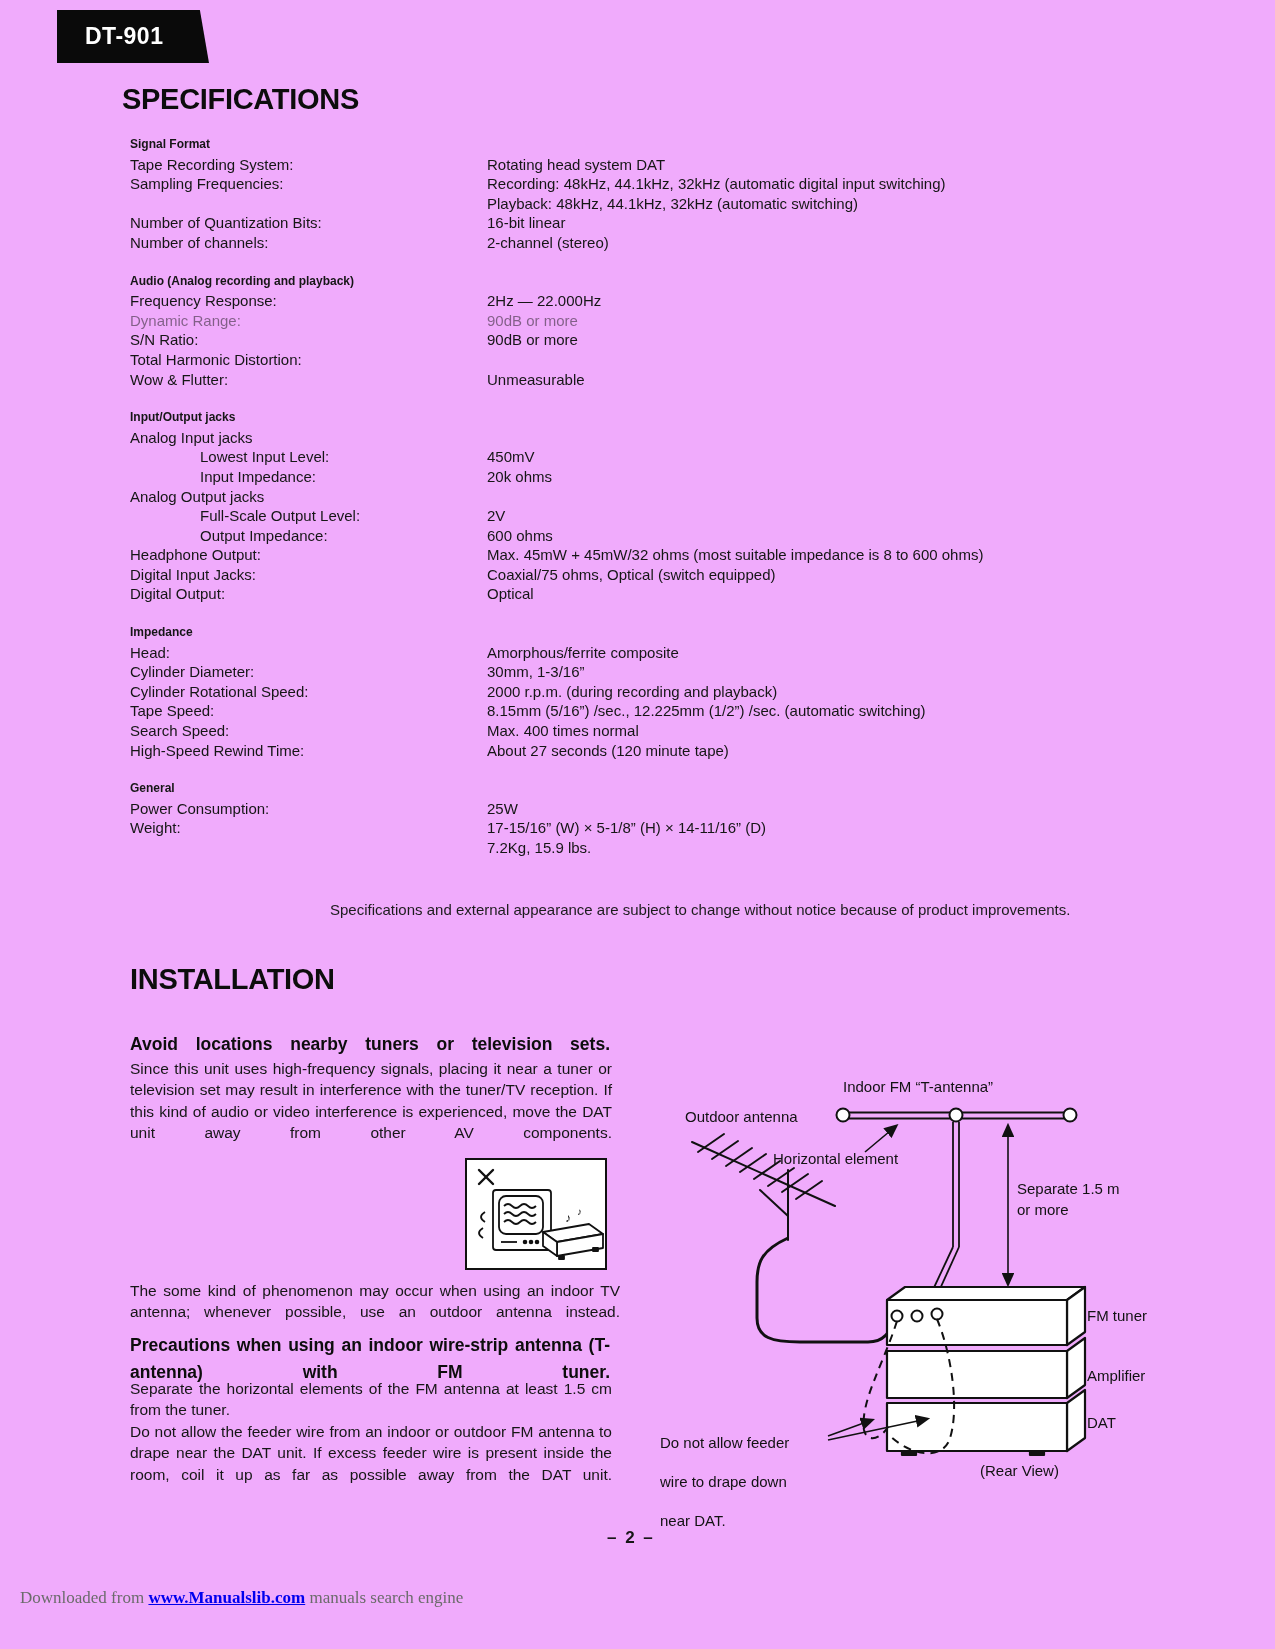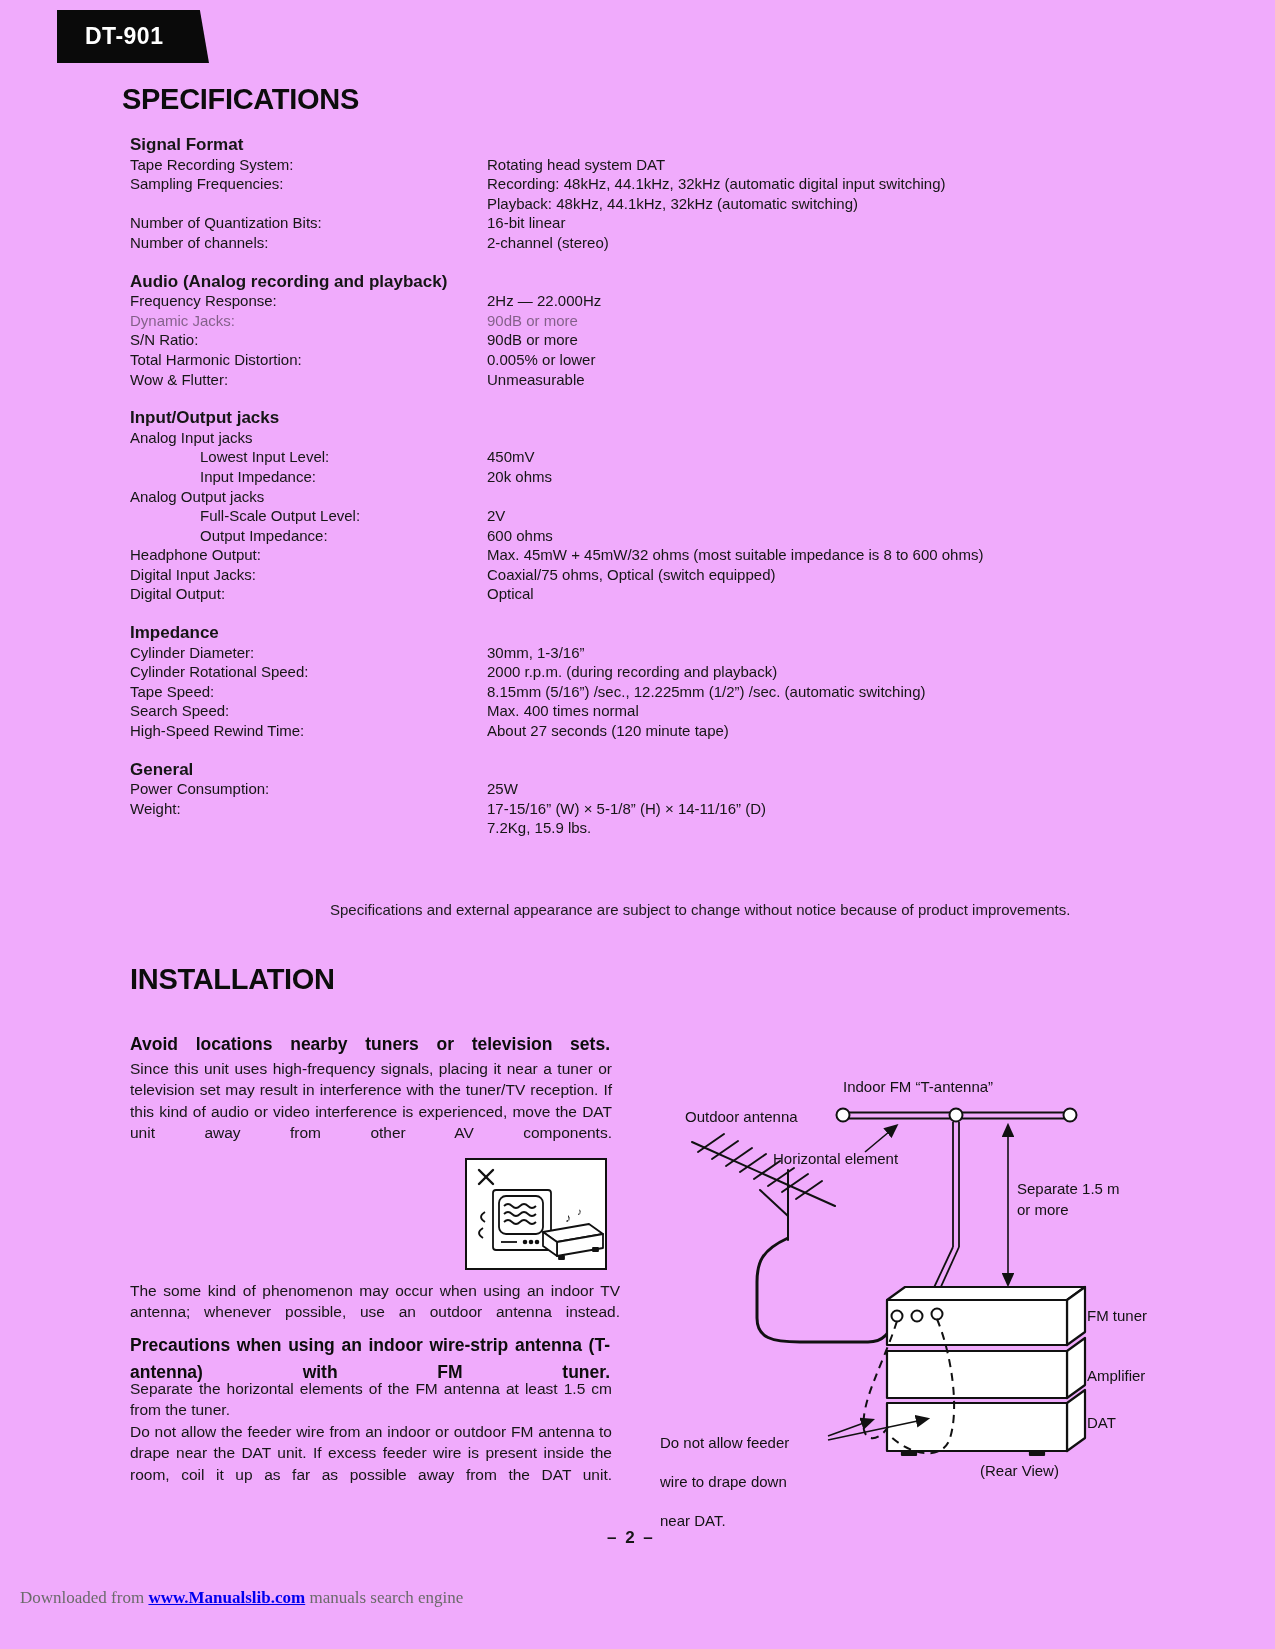--- a/index.html
+++ b/index.html
@@ -16,21 +16,21 @@
   }
   .badge span{color:#fff;font-weight:bold;font-size:23px;padding-left:28px;letter-spacing:.5px;}
   
   .h1{position:absolute;font-weight:bold;font-size:29px;letter-spacing:-.3px;color:#0d0d0d;}
   #specs-title{left:122px;top:83px;}
   #install-title{left:130px;top:963px;}
   
   .spec-wrap{position:absolute;left:130px;top:135px;width:1010px;font-size:15px;line-height:19.6px;}
   .spec-section{margin-top:19px;}
   .spec-section:first-child{margin-top:0;}
-  .sec-h{font-weight:bold;font-size:17px;}
+  .sec-h{font-weight:bold;font-size:12px;}
   .spec-row{display:flex;}
   .spec-label{flex:0 0 357px;}
   .spec-label.indent{padding-left:70px;box-sizing:border-box;}
   .spec-value{flex:1;}
   .faded{opacity:.5;}
   .change-note{position:absolute;left:330px;top:901px;font-size:15px;color:#1c1c1c;}
   
   .col-head{
     position:absolute;left:130px;width:480px;font-weight:bold;font-size:17.5px;line-height:27px;
     text-align:justify;text-align-last:justify;color:#0d0d0d;
@@ -105,30 +105,29 @@
   </div>
 
   <div class="spec-section">
     <div class="sec-h">Audio (Analog recording and playback)</div>
     <div class="sec-rows">
           <div class="spec-row">
             <span class="spec-label">Frequency Response:</span>
             <span class="spec-value">2Hz — 22.000Hz</span>
           </div>
           <div class="spec-row faded">
-            <span class="spec-label">Dynamic Jacks:</span>
+            <span class="spec-label">Dynamic Range:</span>
             <span class="spec-value">90dB or more</span>
           </div>
           <div class="spec-row">
             <span class="spec-label">S/N Ratio:</span>
             <span class="spec-value">90dB or more</span>
           </div>
           <div class="spec-row">
             <span class="spec-label">Total Harmonic Distortion:</span>
-            <span class="spec-value">0.005% or lower</span>
           </div>
           <div class="spec-row">
             <span class="spec-label">Wow &amp; Flutter:</span>
             <span class="spec-value">Unmeasurable</span>
           </div>
         </div>
   </div>
 
   <div class="spec-section">
     <div class="sec-h">Input/Output jacks</div>
@@ -168,20 +167,24 @@
           <div class="spec-row">
             <span class="spec-label">Digital Output:</span>
             <span class="spec-value">Optical</span>
           </div>
         </div>
   </div>
 
   <div class="spec-section">
     <div class="sec-h">Impedance</div>
     <div class="sec-rows">
+          <div class="spec-row">
+            <span class="spec-label">Head:</span>
+            <span class="spec-value">Amorphous/ferrite composite</span>
+          </div>
           <div class="spec-row">
             <span class="spec-label">Cylinder Diameter:</span>
             <span class="spec-value">30mm, 1-3/16”</span>
           </div>
           <div class="spec-row">
             <span class="spec-label">Cylinder Rotational Speed:</span>
             <span class="spec-value">2000 r.p.m. (during recording and playback)</span>
           </div>
           <div class="spec-row">
             <span class="spec-label">Tape Speed:</span>

